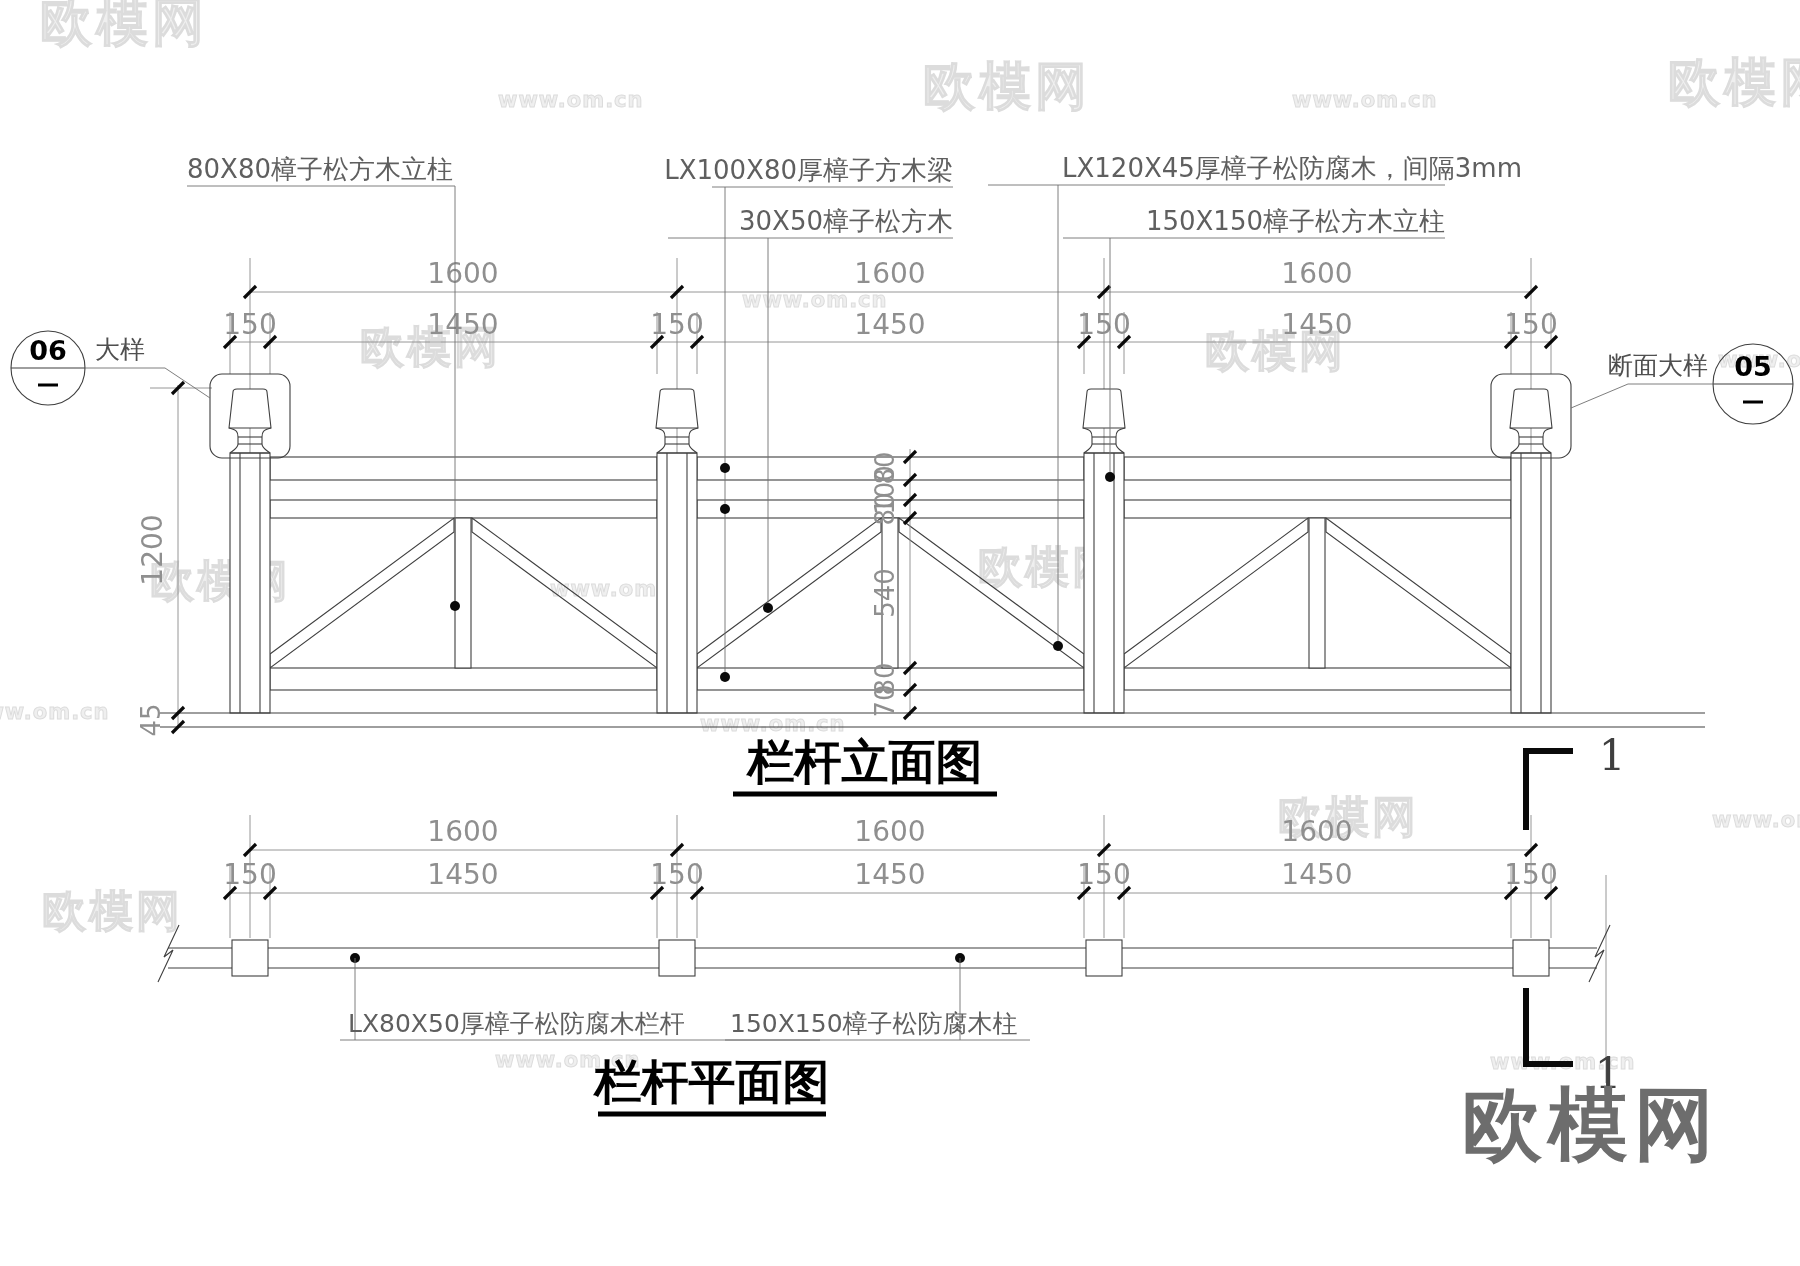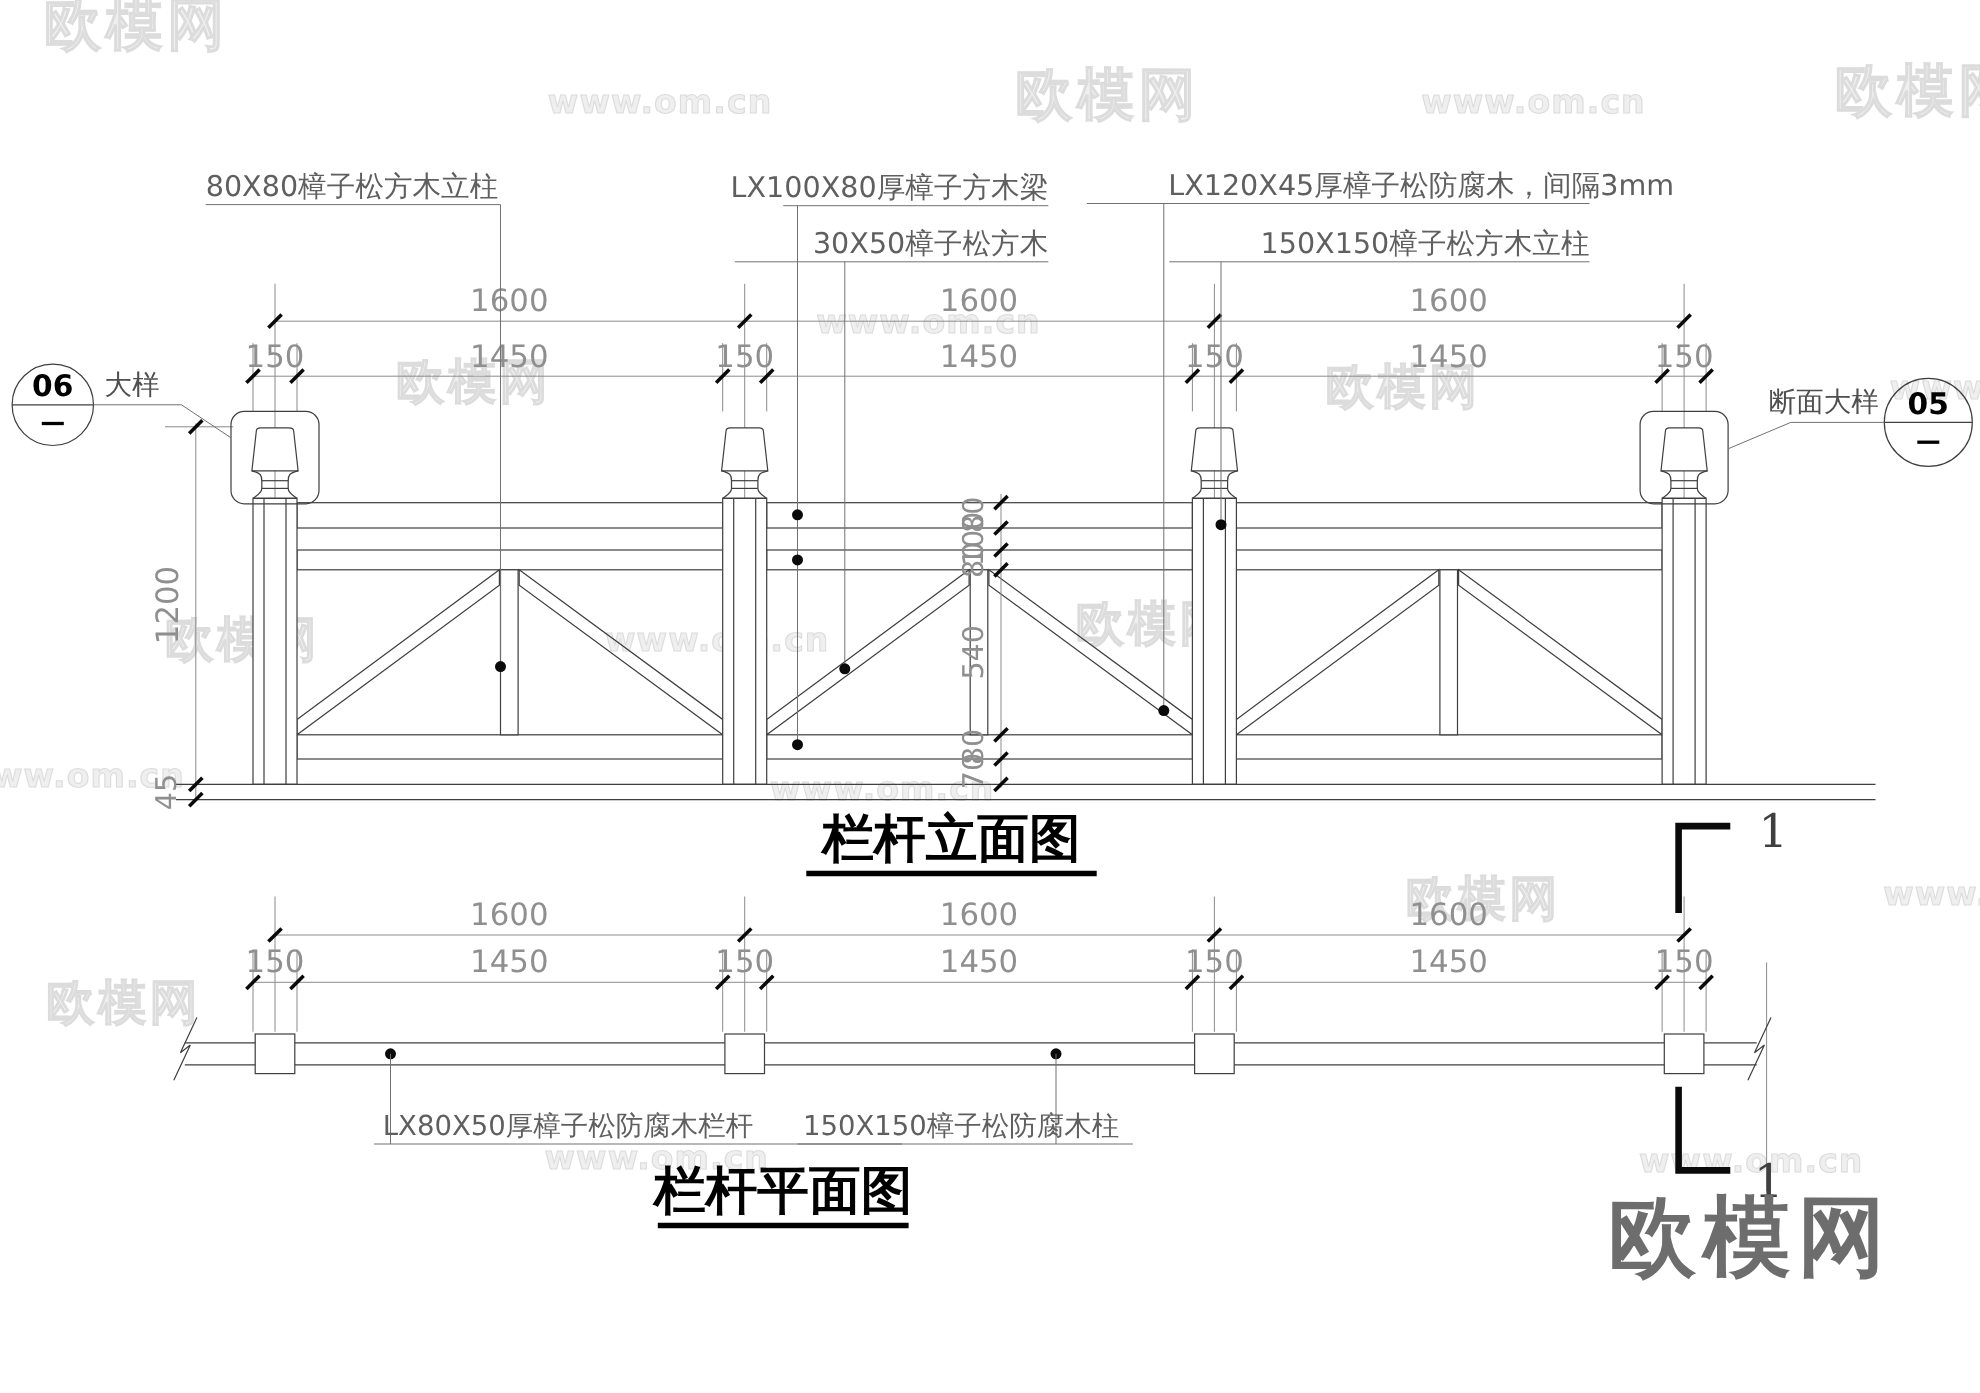--- a/index.html
+++ b/index.html
@@ -20,21 +20,21 @@
   .spec-p{fill:#5f5f5f;font-size:25px;}
   .ttl{fill:#000;font-size:47px;font-weight:bold;}
   .tline{stroke:#000;stroke-width:5;}
   .callout-num{fill:#000;font-size:27px;font-weight:bold;}
   .callout-lbl{fill:#4f4f4f;font-size:25px;}
   .sec1{fill:#3f3f3f;font-size:42px;font-family:"DejaVu Serif","Liberation Serif",serif;}
   .wm-layer{position:absolute;left:0;top:0;width:100%;height:100%;z-index:0;}
   .wm{position:absolute;white-space:nowrap;color:#efefef;-webkit-text-stroke:1px #dcdcdc;font-family:"DejaVu Sans","Liberation Sans",sans-serif;font-weight:bold;}
   .wm-b{font-size:52px;letter-spacing:4px;}
   .wm-m{font-size:44px;letter-spacing:3px;}
-  .wm-u{font-size:30px;letter-spacing:1px;}
+  .wm-u{font-size:21px;letter-spacing:1px;margin-top:12px;}
   .logo{position:absolute;left:1462px;top:1072px;z-index:2;color:#6d6d6d;font-size:80px;font-weight:bold;letter-spacing:6px;font-family:"DejaVu Sans","Liberation Sans",sans-serif;white-space:nowrap;}
 </style>
 </head>
 <body>
 
 <div class="stage">
 
   <div class="wm-layer">
     <span class="wm wm-b" style="left:40px;top:-12px">欧模网</span>
     <span class="wm wm-u" style="left:498px;top:76px">www.om.cn</span>

